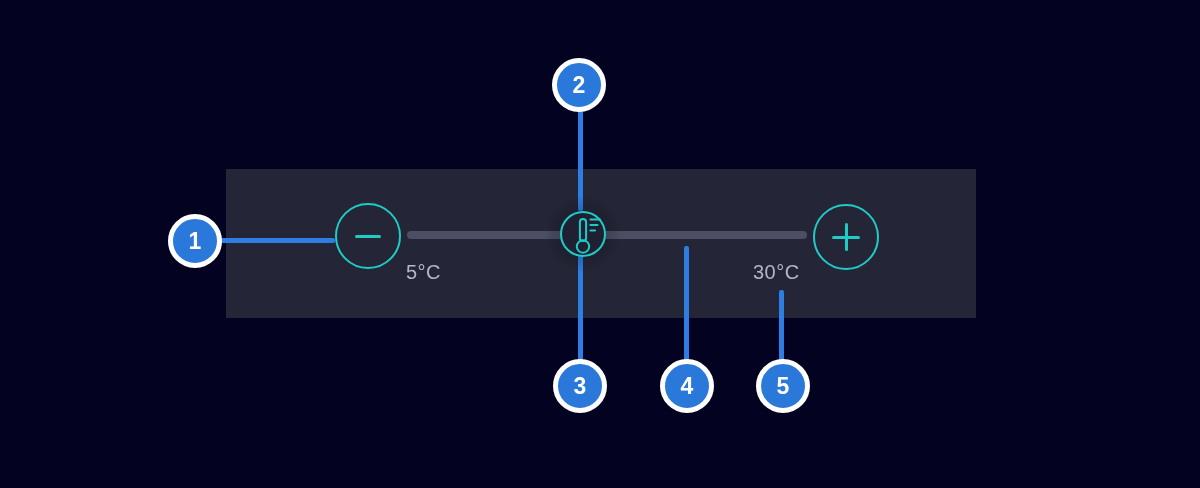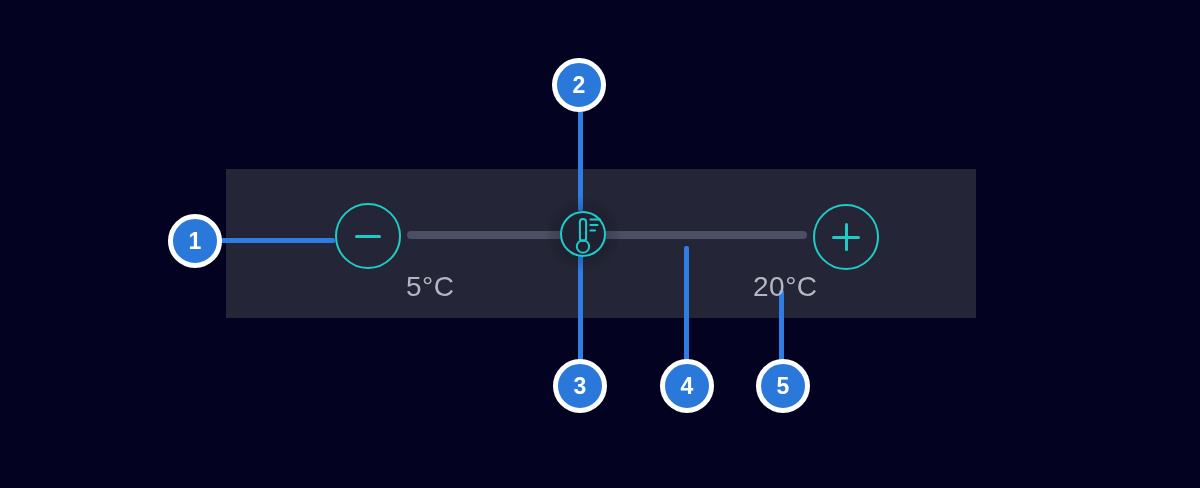--- a/index.html
+++ b/index.html
@@ -73,25 +73,24 @@
     border-radius:50%;
     background:var(--handle-fill);
     display:flex;align-items:center;justify-content:center;
     cursor:grab;
     z-index:3;
   }
   .handle svg{display:block;}
   .temp-label{
     position:absolute;
     top:261px;
-    font-size:28px;
+    font-size:20px;
     color:var(--label-text);
     letter-spacing:0.5px;
     z-index:2;
-    margin-top:10px;
   }
   .label-min{left:406px;}
   .label-max{left:753px;}
   
   .callout-line{
     position:absolute;
     background:var(--callout-line);
     border-radius:2px;
     z-index:2;
   }
@@ -147,21 +146,21 @@
         <line x1="28.5" y1="17.5" x2="33" y2="17.5" stroke="#20cbc6" stroke-width="2.2" stroke-linecap="round"></line>
       </svg>
     </span>
   </div>
 
   <button class="round-btn btn-increase">
     <span class="glyph-plus"></span>
   </button>
 
   <div class="temp-label label-min">5°C</div>
-  <div class="temp-label label-max">20°C</div>
+  <div class="temp-label label-max">30°C</div>
 
   <div class="callout-badge badge-1">1</div>
   <div class="callout-badge badge-2">2</div>
   <div class="callout-badge badge-3">3</div>
   <div class="callout-badge badge-4">4</div>
   <div class="callout-badge badge-5">5</div>
 
 </div>
 
 </body></html>

